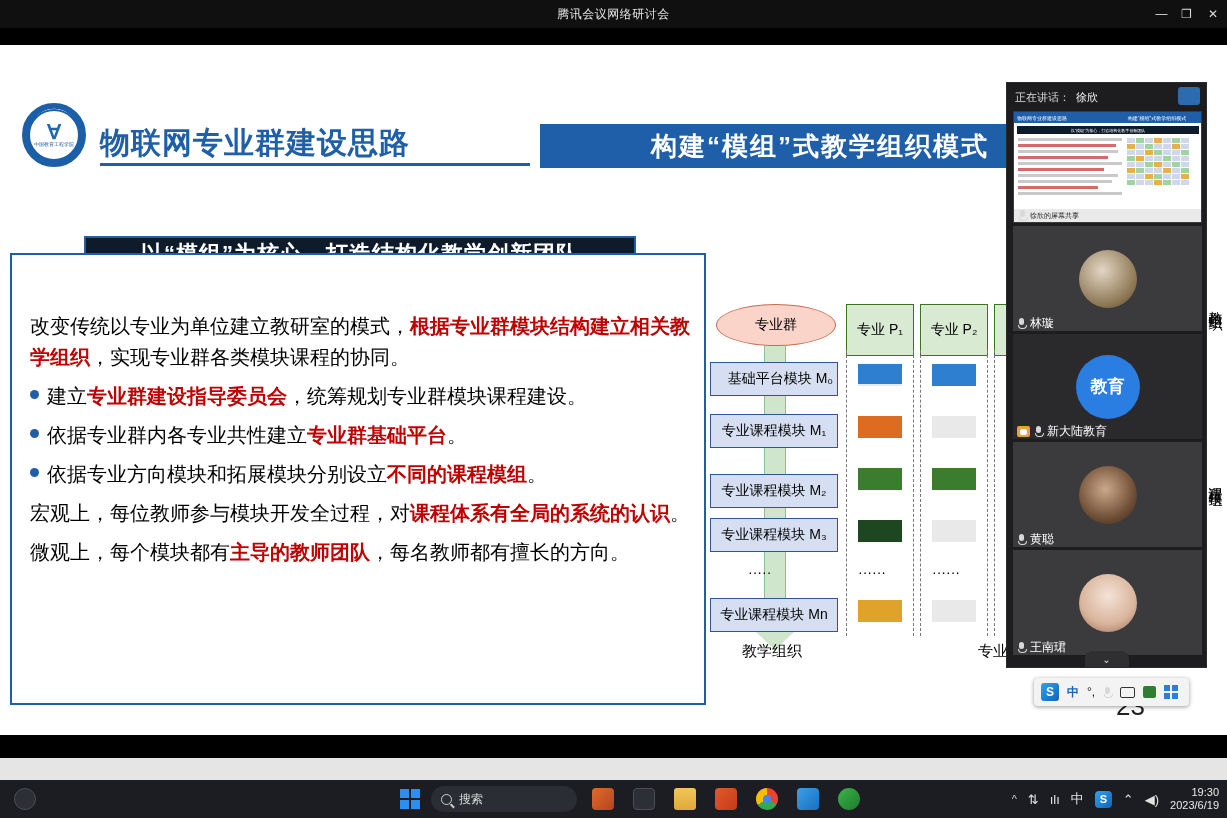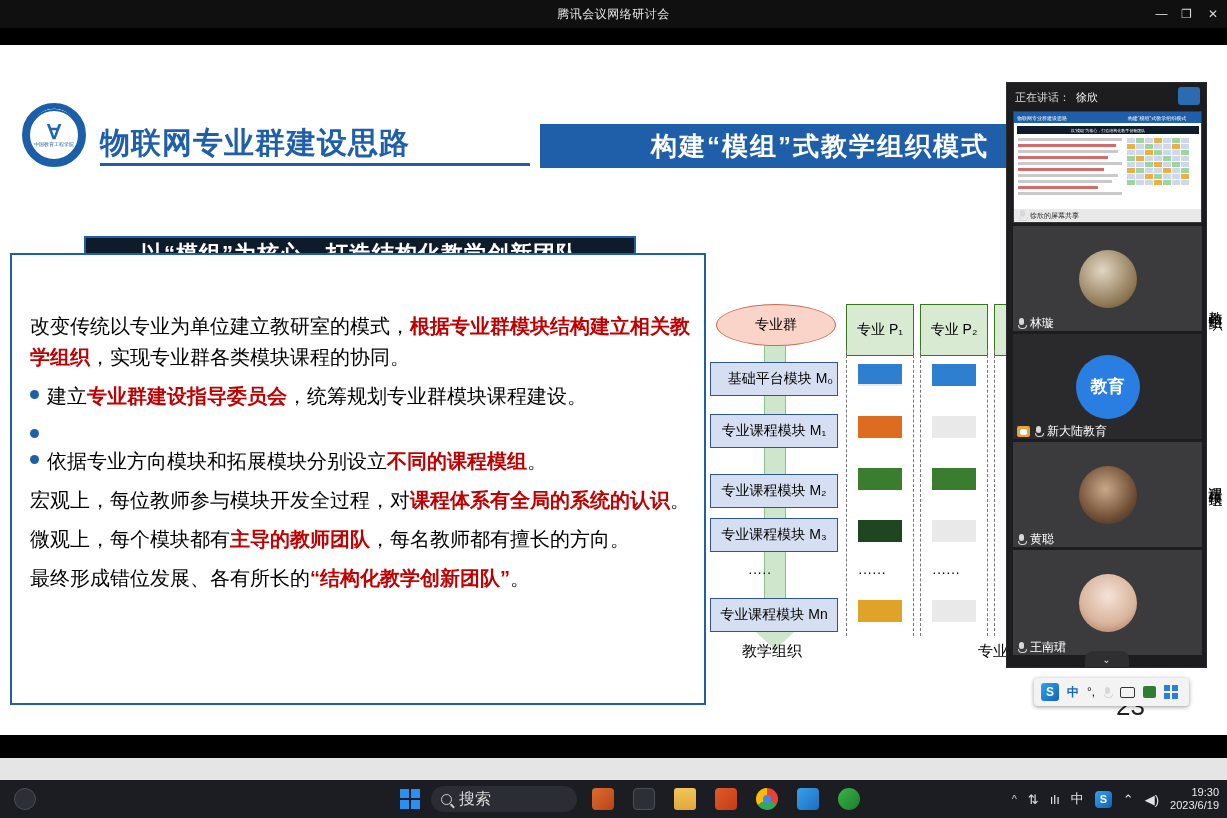--- a/index.html
+++ b/index.html
@@ -259,21 +259,21 @@
     position: absolute; left: 0; top: 780px; width: 1227px; height: 38px;
     background: #1b1d22;
     display: flex; align-items: center;
   }
   .tb-center { position: absolute; left: 400px; display: flex; align-items: center; gap: 11px; }
   .win-logo { display: grid; grid-template-columns: 9px 9px; grid-gap: 2px; }
   .win-logo i { width: 9px; height: 9px; background: #2a8ff0; display: block; }
   .search-pill {
     width: 146px; height: 26px; background: #2a2d33; border-radius: 13px;
     display: flex; align-items: center; gap: 7px; padding-left: 10px;
-    color: #d9d9d9; font-size: 16px;
+    color: #d9d9d9; font-size: 12px;
   }
   .mag {
     width: 11px; height: 11px; border: 1.5px solid #cfcfcf; border-radius: 50%;
     position: relative; flex: 0 0 auto;
   }
   .mag::after {
     content: ""; position: absolute; right: -4px; bottom: -3px;
     width: 5px; height: 1.5px; background: #cfcfcf; transform: rotate(45deg);
   }
   .tb-app { width: 30px; height: 28px; display: flex; align-items: center; justify-content: center; }
@@ -341,33 +341,31 @@
         <div class="ct">
           <p>
             <span>改变传统以专业为单位建立教研室的模式，</span><span class="red">根据专业群模块结构建立相关教学组织</span><span>，实现专业群各类模块课程的协同。</span>
           </p>
           <p class="bullet">
             <span class="dot"></span>
             <span><span>建立</span><span class="red">专业群建设指导委员会</span><span>，统筹规划专业群模块课程建设。</span></span>
           </p>
           <p class="bullet">
             <span class="dot"></span>
+            <span><span>依据专业群内各专业共性建立</span><span class="red">专业群基础平台</span><span>。</span></span>
           </p>
           <p class="bullet">
             <span class="dot"></span>
             <span><span>依据专业方向模块和拓展模块分别设立</span><span class="red">不同的课程模组</span><span>。</span></span>
           </p>
           <p>
             <span>宏观上，每位教师参与模块开发全过程，对</span><span class="red">课程体系有全局的系统的认识</span><span>。</span>
           </p>
           <p>
             <span>微观上，每个模块都有</span><span class="red">主导的教师团队</span><span>，每名教师都有擅长的方向。</span>
-          </p>
-          <p>
-            <span>最终形成错位发展、各有所长的</span><span class="red">“结构化教学创新团队”</span><span>。</span>
           </p>
         </div>
       </div>
 
       <div class="diagram">
         <div class="arrow-down"></div>
         <div class="arrow-head"></div>
 
         <div class="node oval">专业群</div>
 

